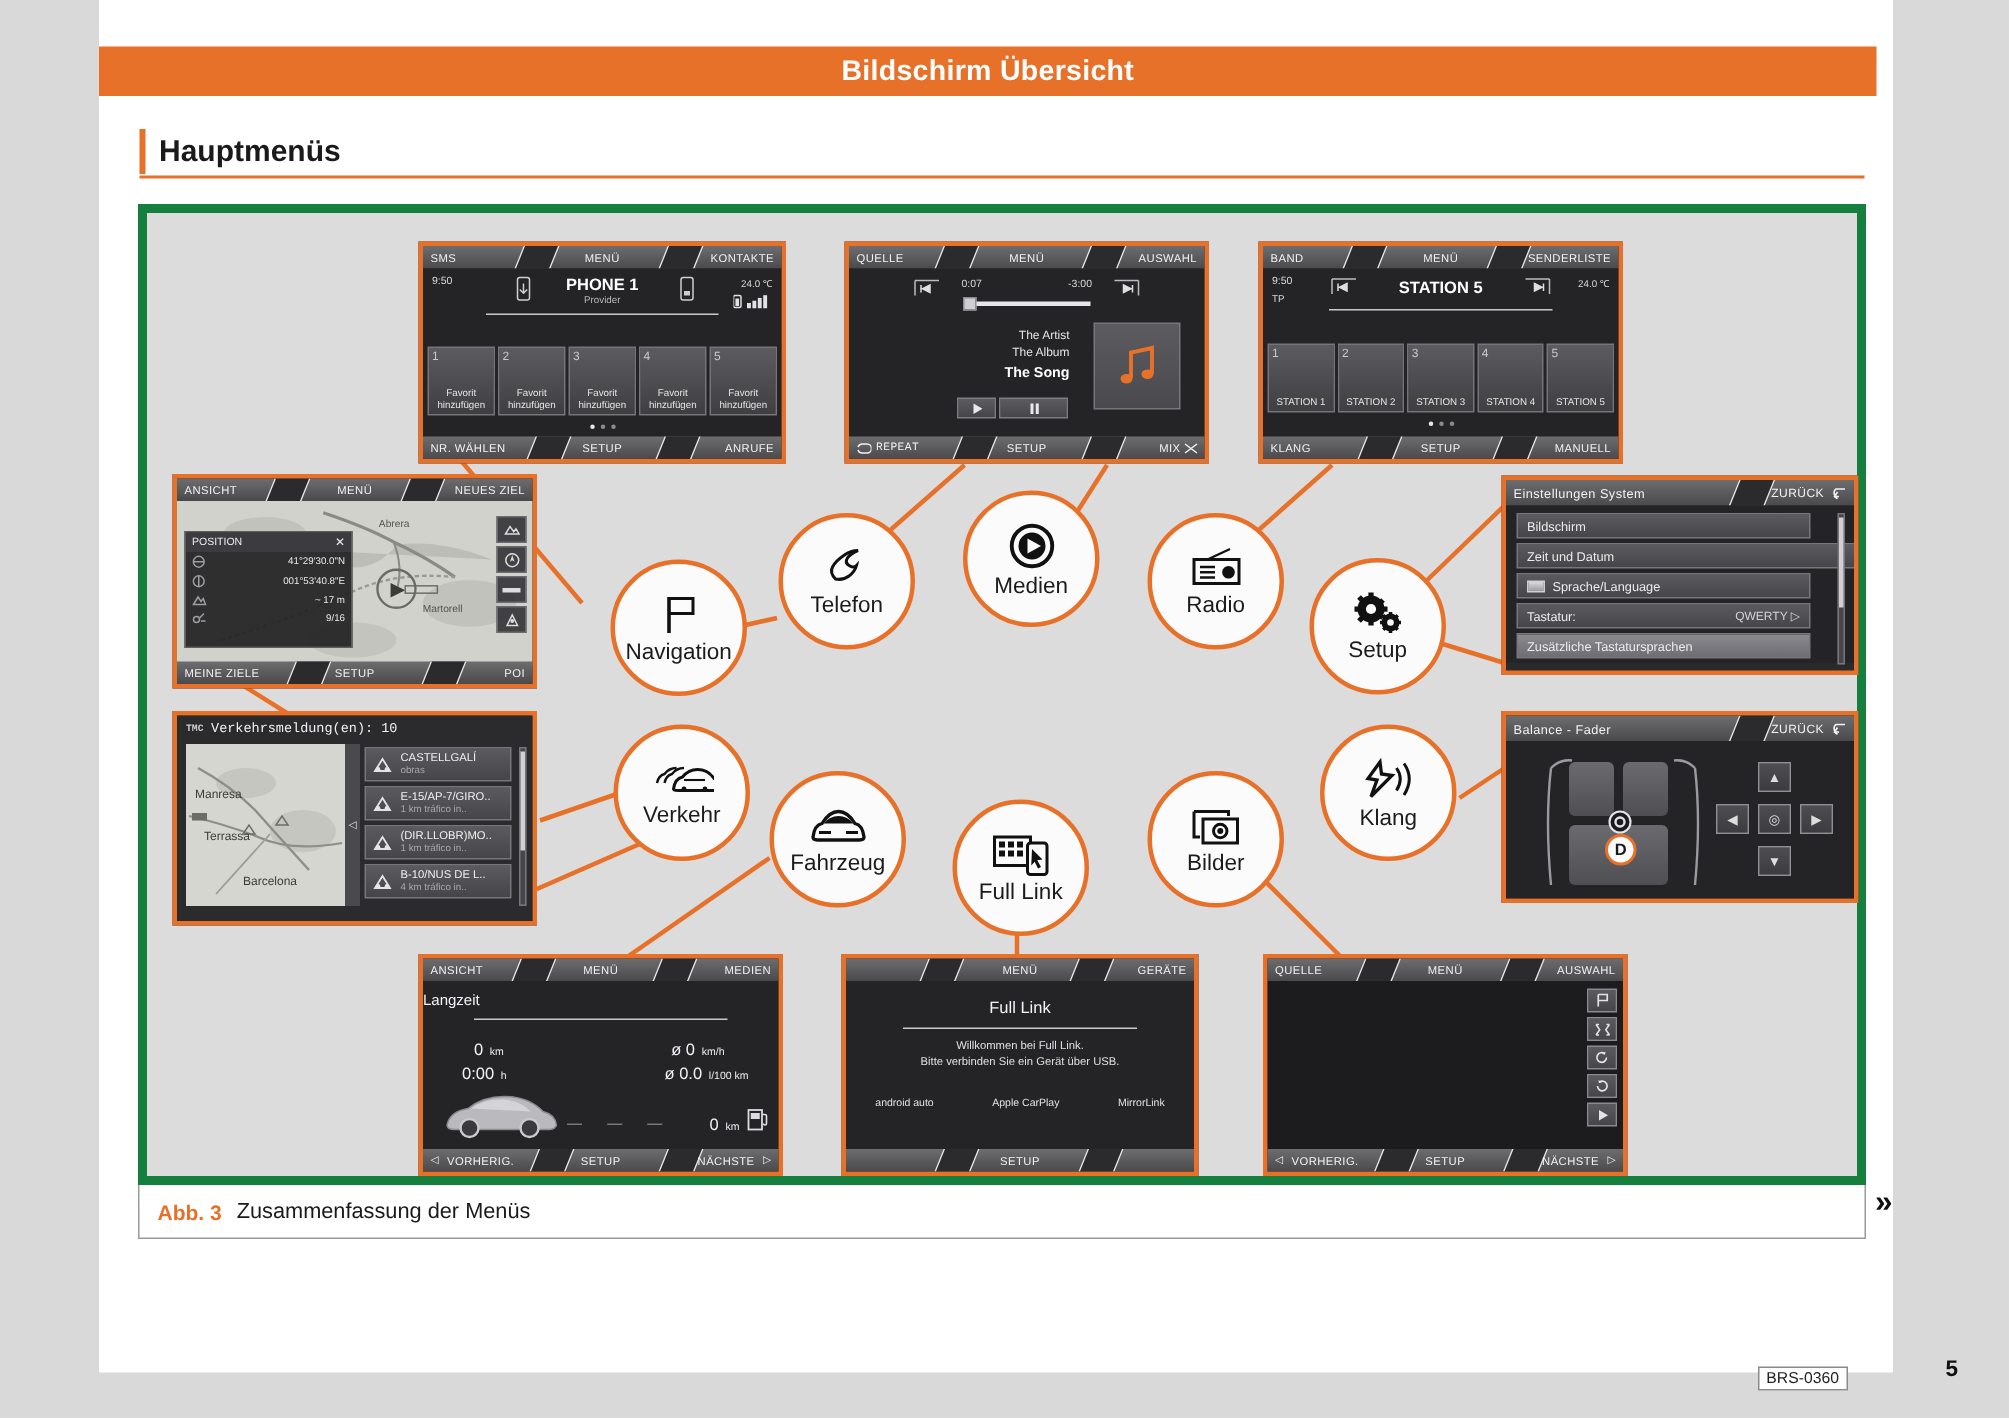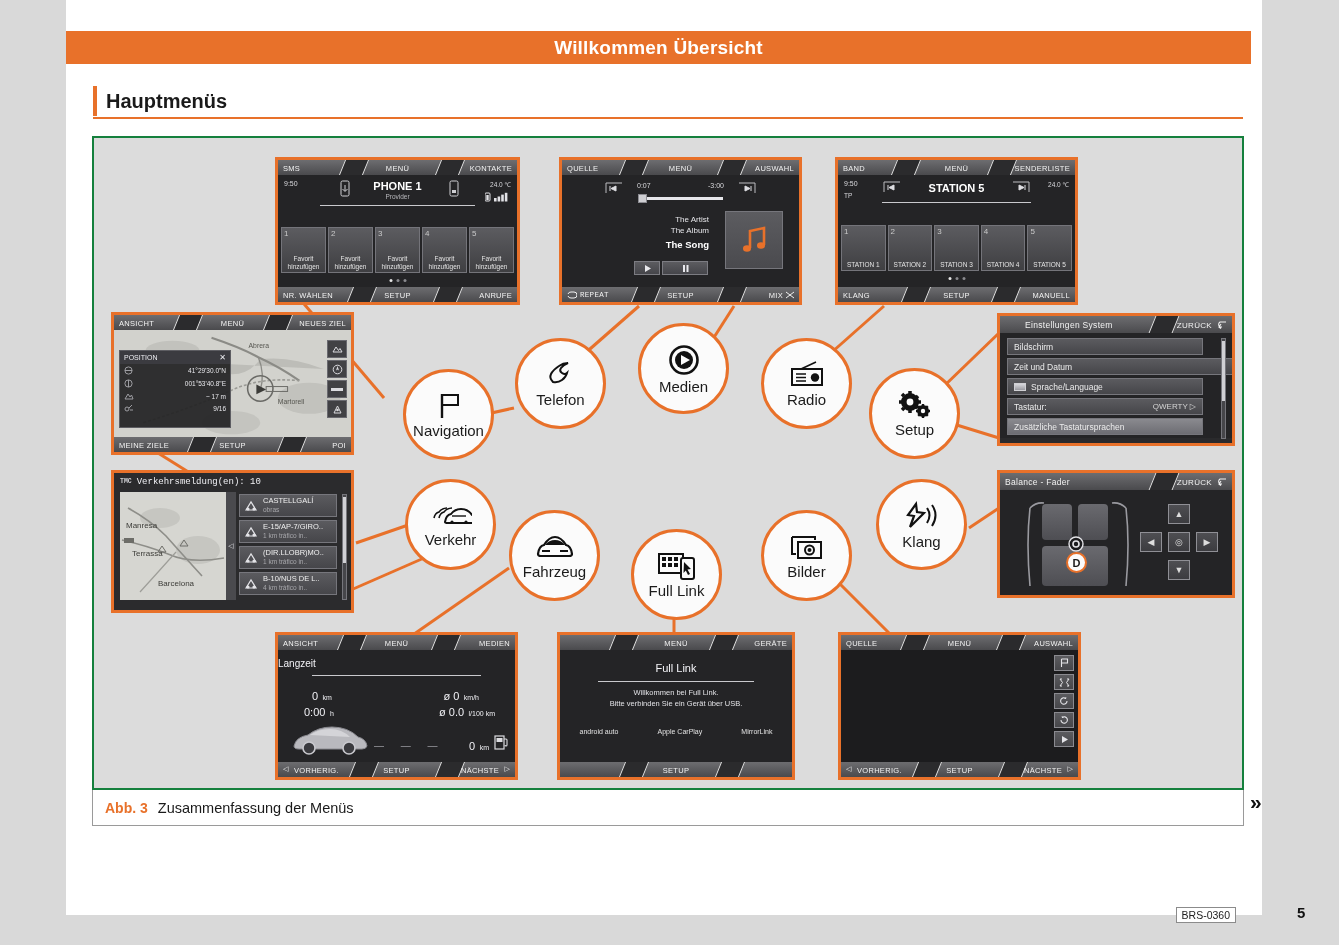--- a/index.html
+++ b/index.html
@@ -47,21 +47,21 @@
     left: 93px; top: 117px;
     width: 1150px; height: 2px;
     background: #e8712a;
   }
   
   .fig-frame {
     position: absolute;
     left: 92px; top: 136px;
     width: 1152px; height: 654px;
     background: #dcdcdc;
-    border: 2px solid #15803d;
+    border: 6px solid #15803d;
   }
   .fig-caption {
     position: absolute;
     left: 92px; top: 790px;
     width: 1152px; height: 36px;
     background: #ffffff;
     border: 1px solid #9a9a9a;
     border-top: none;
     display: flex; align-items: center;
     padding-left: 12px;
@@ -217,21 +217,21 @@
     background: linear-gradient(#6a6a6f,#4e4e53);
     border-radius: 4px;
   }
 </style>
 </head>
 <body>
 
 <div class="page"></div>
 
 <div class="header-bar">
-  <div class="htitle">Willkommen Übersicht</div>
+  <div class="htitle">Bildschirm Übersicht</div>
 </div>
 
 <div class="sec-title-wrap">
   <div class="bar"></div>
   <div class="txt">Hauptmenüs</div>
 </div>
 <div class="sec-underline"></div>
 
 <div class="fig-frame">
 
@@ -535,21 +535,21 @@
       <div class="bar-sep white-edge" style="left:166px;"></div>
       <div class="bar-l">MEINE ZIELE</div>
       <div class="bar-c">SETUP</div>
       <div class="bar-r">POI</div>
     </div>
   </div>
 
   <div class="screen" style="left:903px; top:175px; width:238px; height:133px;">
     <div class="topbar" style="height:17px;">
       <div class="bar-sep white-edge" style="left:152px;"></div>
-      <div class="bar-l" style="font-size:8.5px;margin-left:20px;">Einstellungen System</div>
+      <div class="bar-l" style="font-size:8.5px;">Einstellungen System</div>
       <div class="bar-r" style="right:20px;font-size:8px;">ZURÜCK</div>
       <svg style="position:absolute;right:5px;top:4px;" width="11" height="9" viewBox="0 0 11 9">
         <path d="M10 2 H4 a3 3 0 0 0 0 5 H6 M5 4 L3 7 L5 8.5" stroke="#f2f2f2" stroke-width="1.1" fill="none"></path>
       </svg>
     </div>
     <div class="scr-body" style="top:17px;bottom:5px;padding:5px 5px 0 7px;">
       <div class="set-row" style="width:196px;">
         <span>Bildschirm</span>
       </div>
       <div class="set-row" style="width:236px;">

